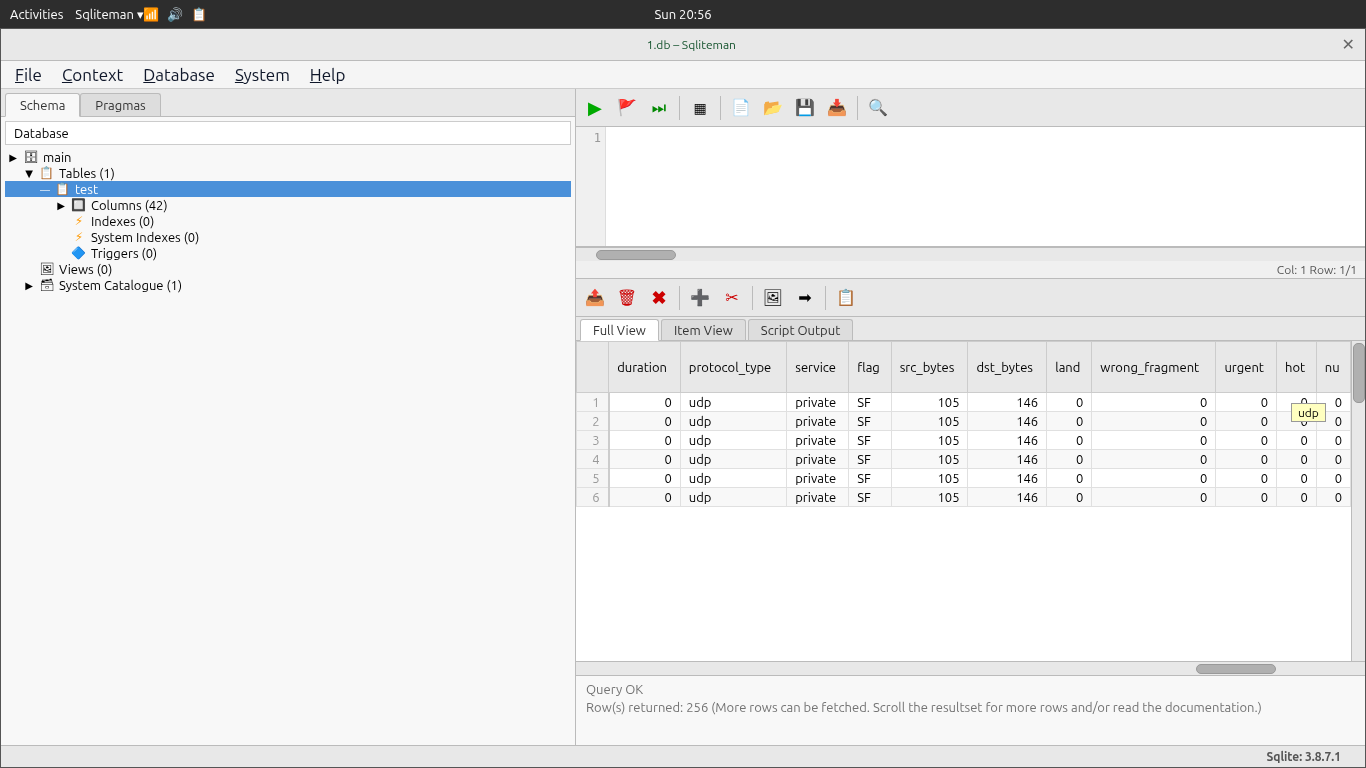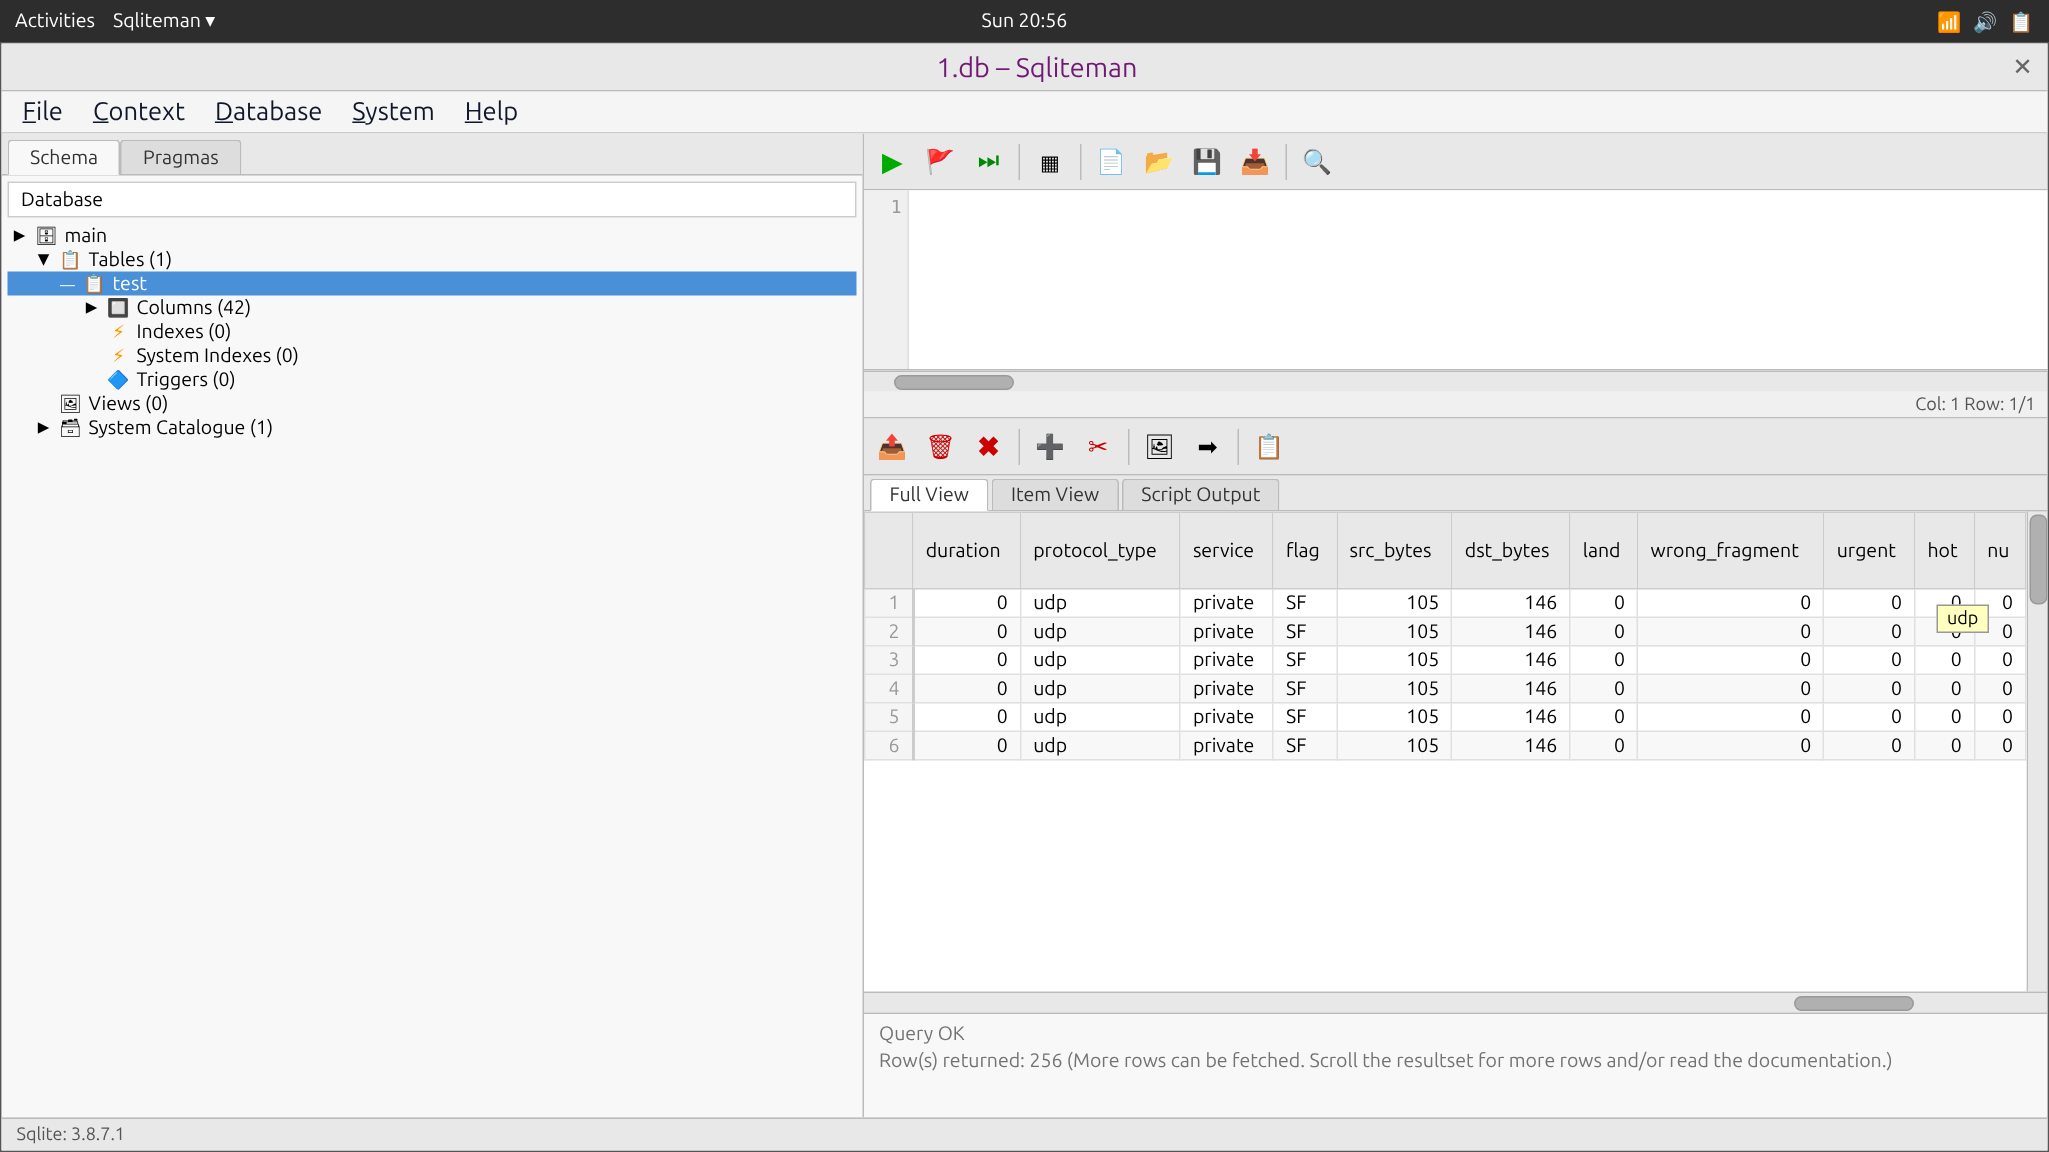--- a/index.html
+++ b/index.html
@@ -4,21 +4,20 @@
   <style>
     * { box-sizing: border-box; margin: 0; padding: 0; }
     body { font-family: 'Ubuntu', 'DejaVu Sans', sans-serif; font-size: 13px; background: #3c3c3c; color: #000; }
 
     
     #system-bar {
       height: 28px;
       background: #2d2d2d;
       display: flex;
       align-items: center;
-      justify-content: space-between;
       padding: 0 10px;
       color: #fff;
       font-size: 13px;
     }
     #system-bar-left { display: flex; align-items: center; gap: 12px; }
     #system-bar-center { position: absolute; left: 50%; transform: translateX(-50%); color: #fff; font-size: 13px; }
     #system-bar-right { display: flex; align-items: center; gap: 8px; }
 
     
     #app-window {
@@ -34,21 +33,21 @@
     
     #title-bar {
       background: #e8e8e8;
       border-bottom: 1px solid #bbb;
       height: 32px;
       display: flex;
       align-items: center;
       justify-content: space-between;
       padding: 0 10px;
     }
-    #title-bar-title { flex: 1; text-align: center; font-size: 18px; color: #701a75; }
+    #title-bar-title { flex: 1; text-align: center; font-size: 12px; color: #14532d; }
     #close-btn { cursor: pointer; font-size: 16px; color: #666; }
 
     
     #menu-bar {
       background: #f5f5f5;
       border-bottom: 1px solid #ccc;
       height: 28px;
       display: flex;
       align-items: center;
       padding: 0 6px;
@@ -273,24 +272,25 @@
       pointer-events: none;
     }
 
     
     #status-bar {
       height: 22px;
       background: #e8e8e8;
       border-top: 1px solid #bbb;
       display: flex;
       align-items: center;
-      justify-content: flex-start;
-      padding: 0 10px;
+      justify-content: flex-end;
+      padding: 0 24px;
       font-size: 12px;
       color: #555;
+      font-weight: bold;
     }
 
     
     #query-output {
       background: #f8f8f8;
       border-top: 1px solid #bbb;
       padding: 6px 10px;
       font-size: 13px;
       min-height: 70px;
       color: #737373;

